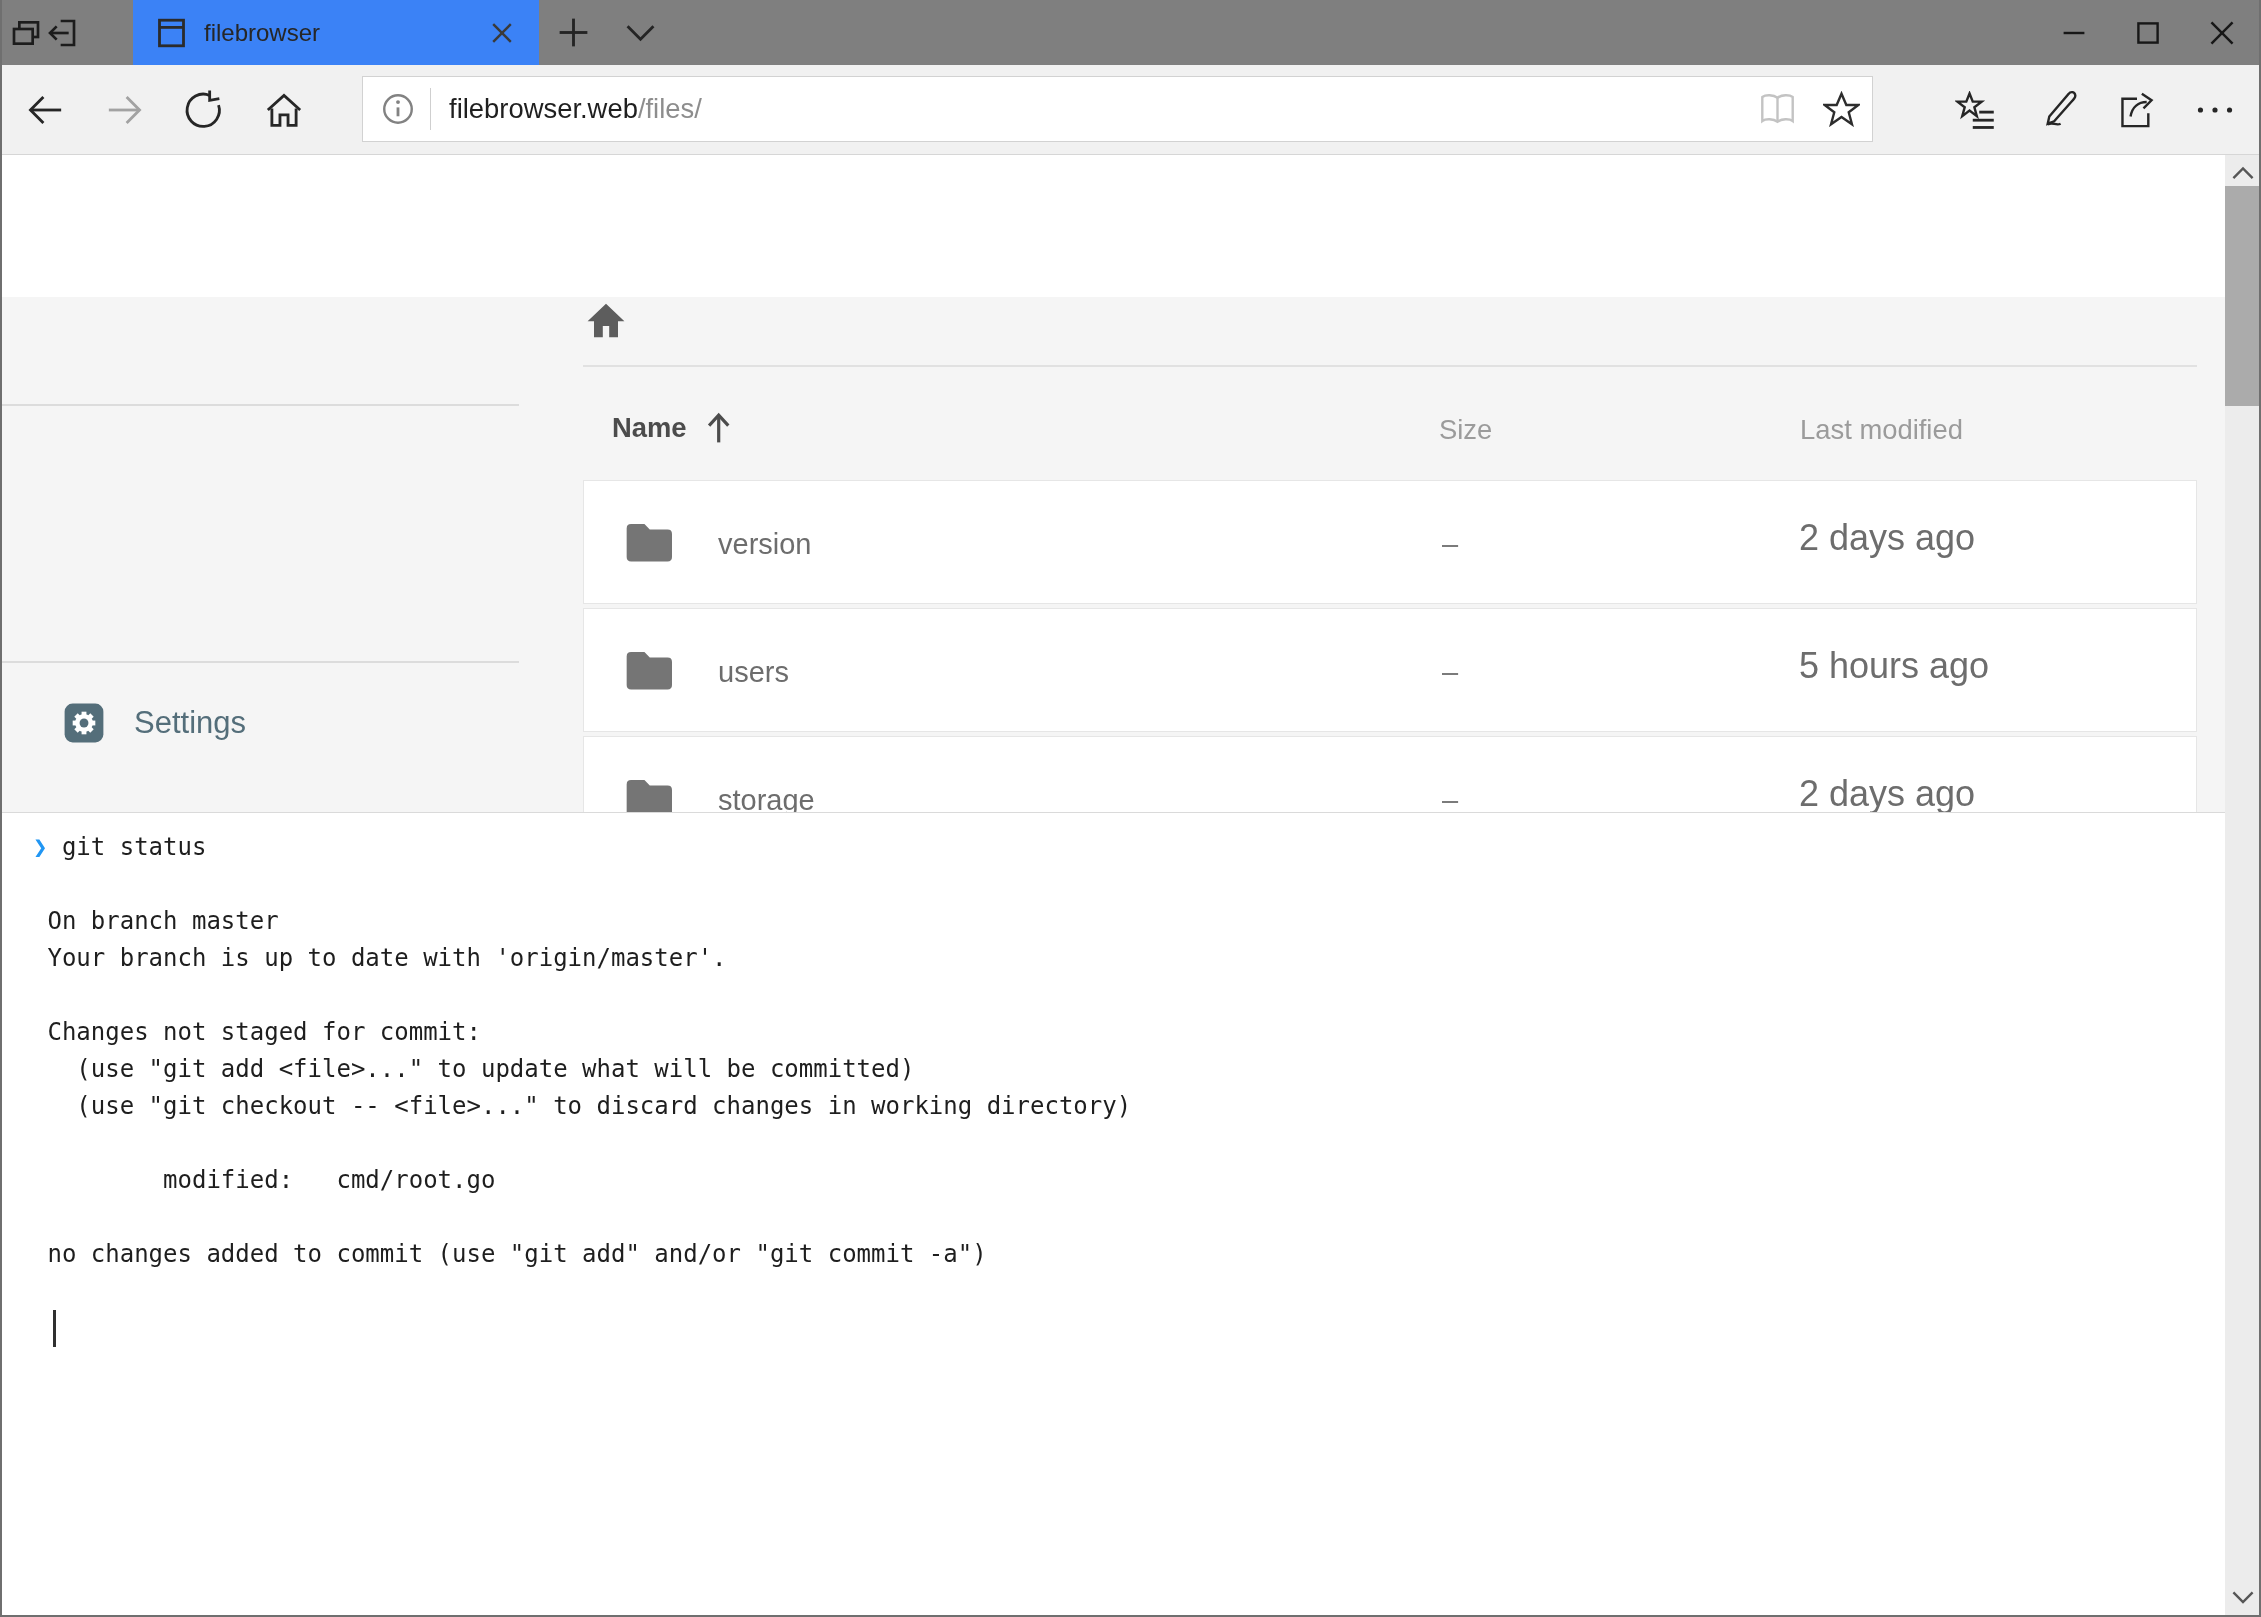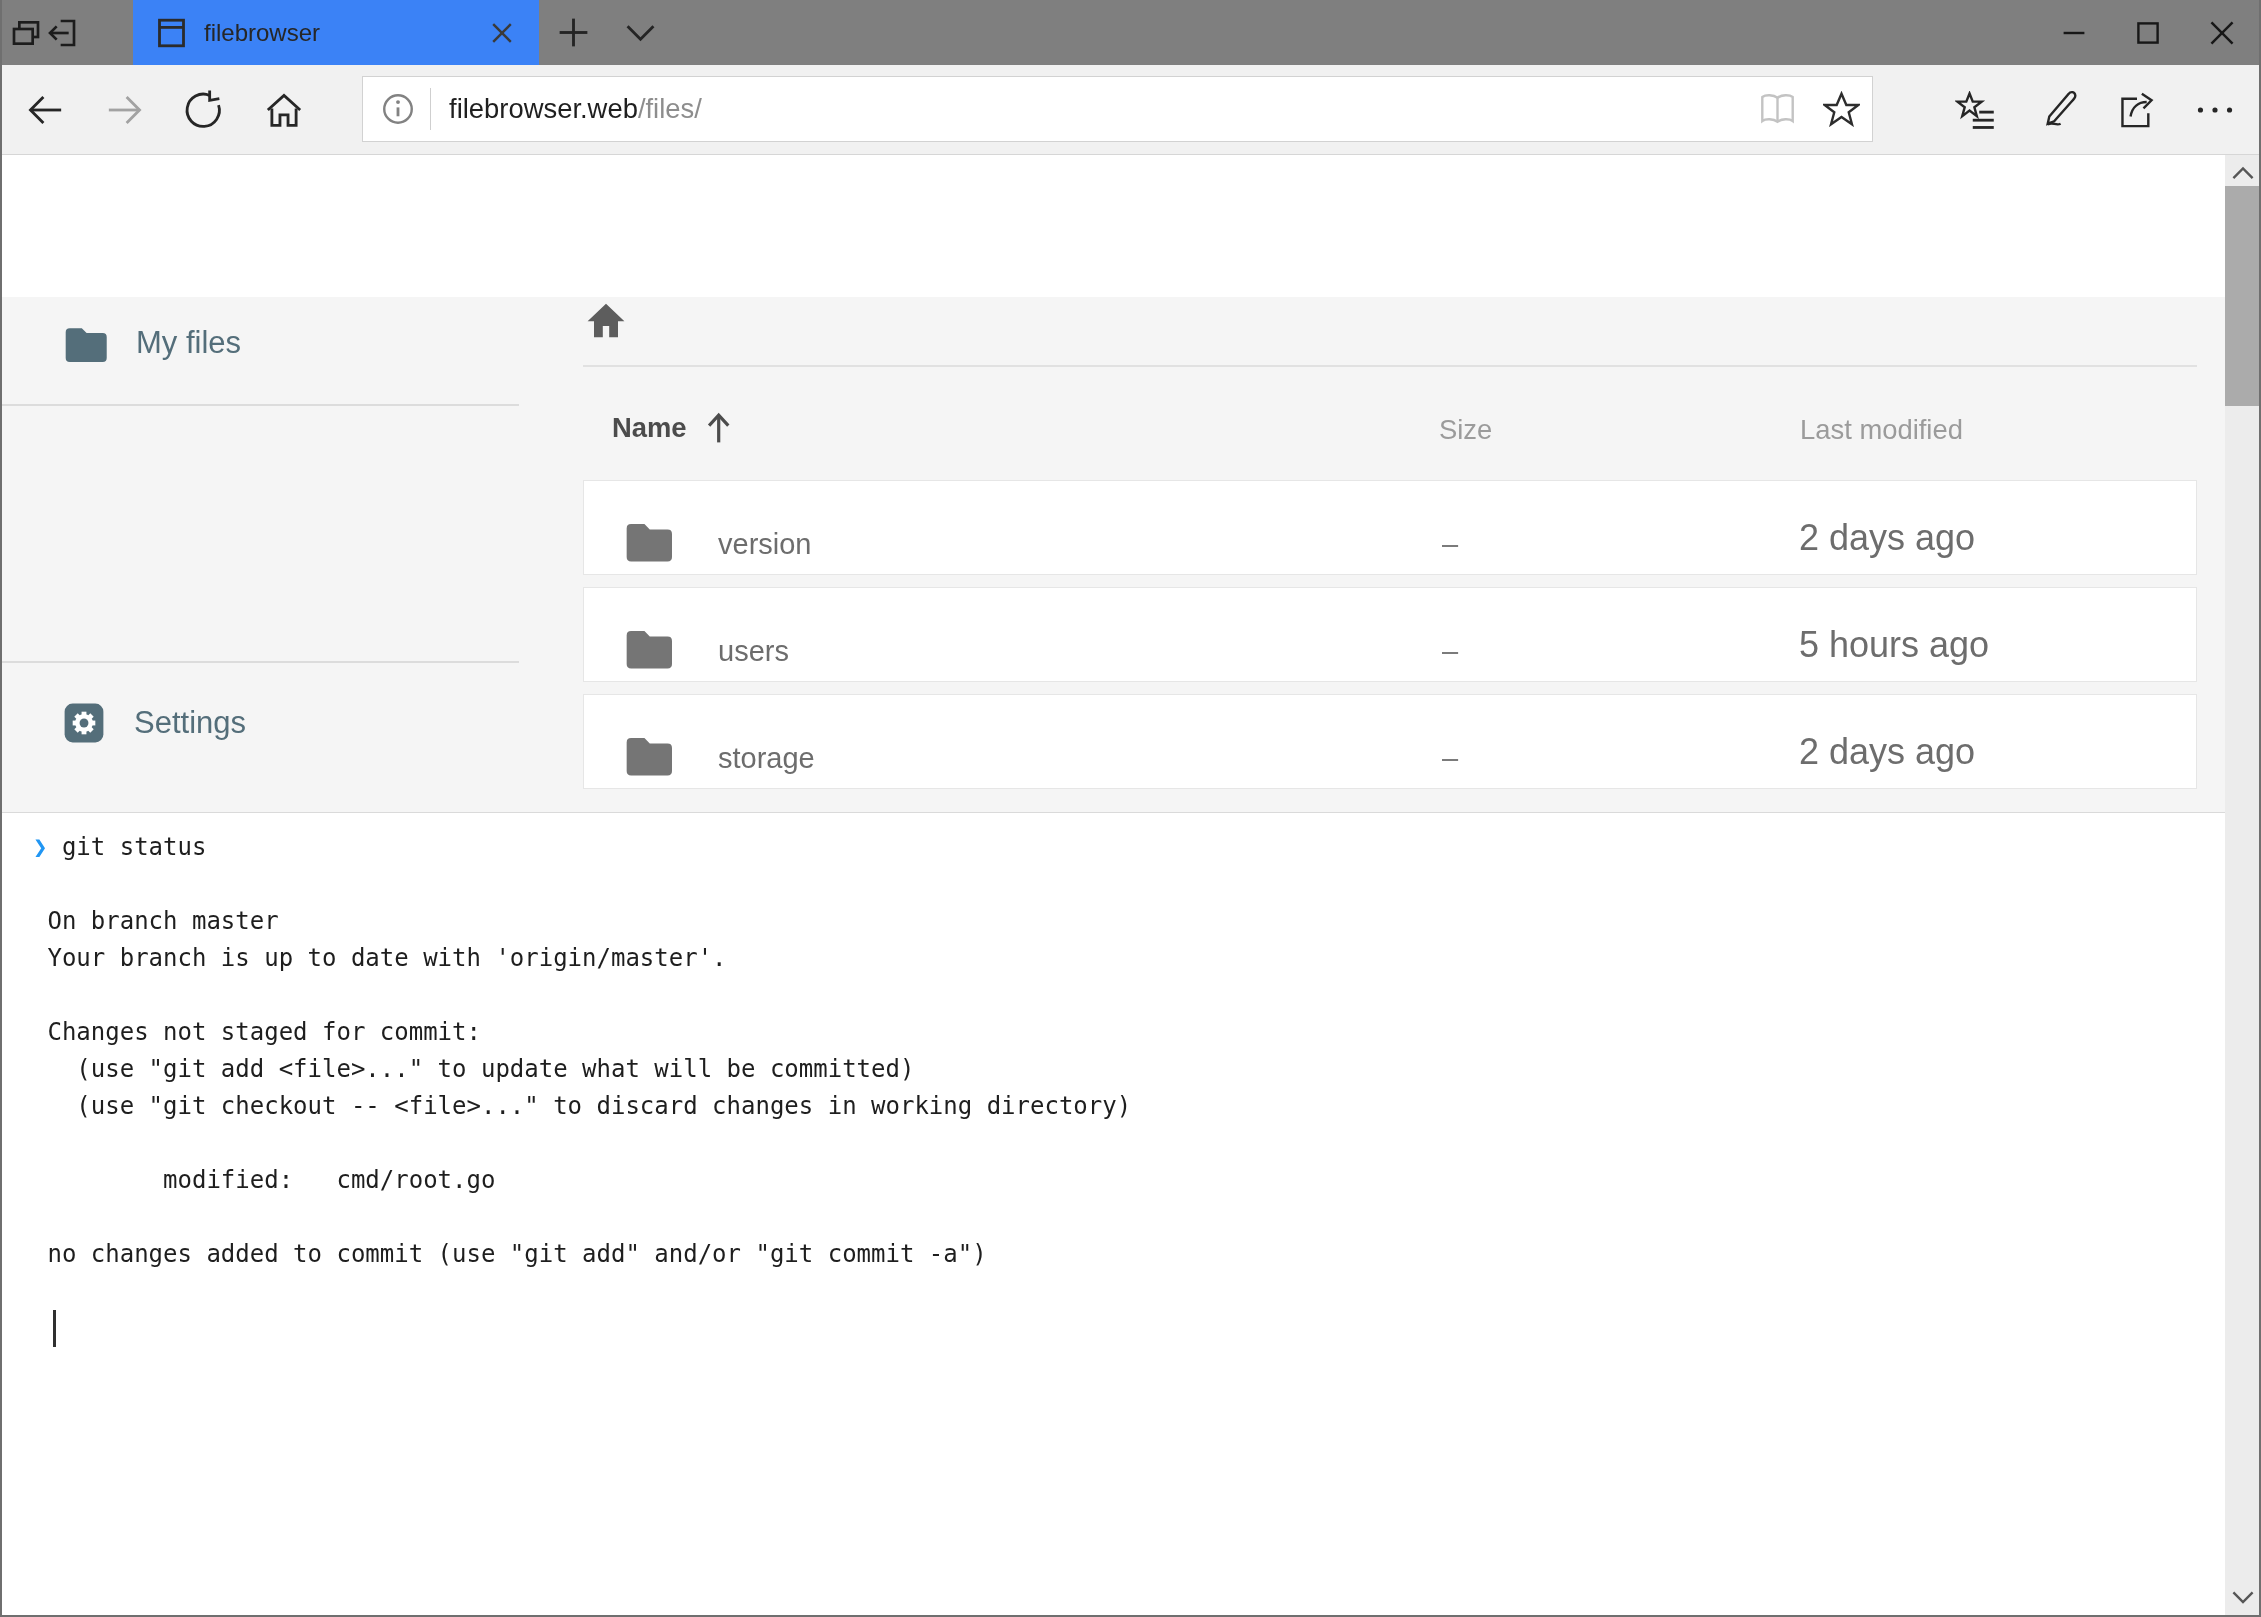--- a/index.html
+++ b/index.html
@@ -53,21 +53,21 @@
   .side-item .lbl { font-size:31px; }
   .side-divider { position:absolute; left:0; width:519px; height:1.6px; background:#dcdcdc; }
 
   .crumb-home { position:absolute; left:586px; top:4.8px; }
   .list-divider { position:absolute; left:583px; top:68px; width:1614px; height:1.6px; background:#e1e1e1; }
   .col-name { position:absolute; left:612px; top:115px; font-size:27.4px; font-weight:bold; color:#4c4c4c; display:flex; align-items:center; gap:18px; }
   .col-size { position:absolute; left:1439px; top:117px; font-size:27.4px; color:#9b9b9b; }
   .col-mod  { position:absolute; left:1800px; top:117px; font-size:27.4px; color:#9b9b9b; }
 
   .cards { position:absolute; left:583px; top:183px; width:1614px; }
-  .card { position:relative; height:95px; background:#fff; border:0.8px solid #e6e6e6; margin-bottom:12px; }
+  .card { position:relative; height:124px; background:#fff; border:0.8px solid #e6e6e6; margin-bottom:4px; }
   .card .f-icon { position:absolute; left:40px; top:39px; }
   .card .f-name { position:absolute; left:134px; top:47px; font-size:29px; color:#6d6d6d; }
   .card .f-size { position:absolute; left:858px; top:47px; font-size:29px; color:#7b7b7b; }
   .card .f-mod  { position:absolute; left:1215px; top:36px; font-size:36px; color:#6d6d6d; }
 
   
   .terminal { position:absolute; left:0; top:812px; right:36px; bottom:2.4px; background:#fff; border-top:0.8px solid #dadada; }
   .term { position:absolute; left:33px; top:16px; font-family:"DejaVu Sans Mono", monospace;
           font-size:24px; line-height:37px; color:#1e1e1e; }
   .t-prompt { color:#2196f3; font-weight:bold; }
@@ -288,26 +288,20 @@
   <div class="hdr-action" style="left:2139px">
     <svg width="42" height="45" viewBox="0 0 52 56">
       <ellipse cx="26" cy="28" rx="22" ry="25" fill="#546e7a"></ellipse>
       <polyline points="14,29 23,38 38,17" fill="none" stroke="#ffffff" stroke-width="6"></polyline>
     </svg>
   </div>
 </div>
 
 <div class="app-body">
 
-  <div class="side-item" style="top:12px">
-    <svg width="44" height="37" viewBox="0 0 54 46">
-      <path d="M3 9 q0-5 5-5 h15 l6 6 h20 q5 0 5 5 v26 q0 5 -5 5 h-41 q-5 0 -5 -5 z" fill="#546e7a"></path>
-    </svg>
-    <span class="lbl">My files</span>
-  </div>
   <div class="side-divider" style="top:107px"></div>
   <div class="side-divider" style="top:364px"></div>
   <div class="side-item" style="top:392px">
     <svg width="42" height="42" viewBox="0 0 52 52">
       <rect x="2" y="2" width="48" height="48" rx="10" fill="#546e7a"></rect>
       <g fill="#ffffff">
         <circle cx="26" cy="26" r="11"></circle>
         <rect x="23" y="12" width="6" height="28"></rect>
         <rect x="12" y="23" width="28" height="6"></rect>
         <rect x="23" y="12" width="6" height="28" transform="rotate(45 26 26)"></rect>

